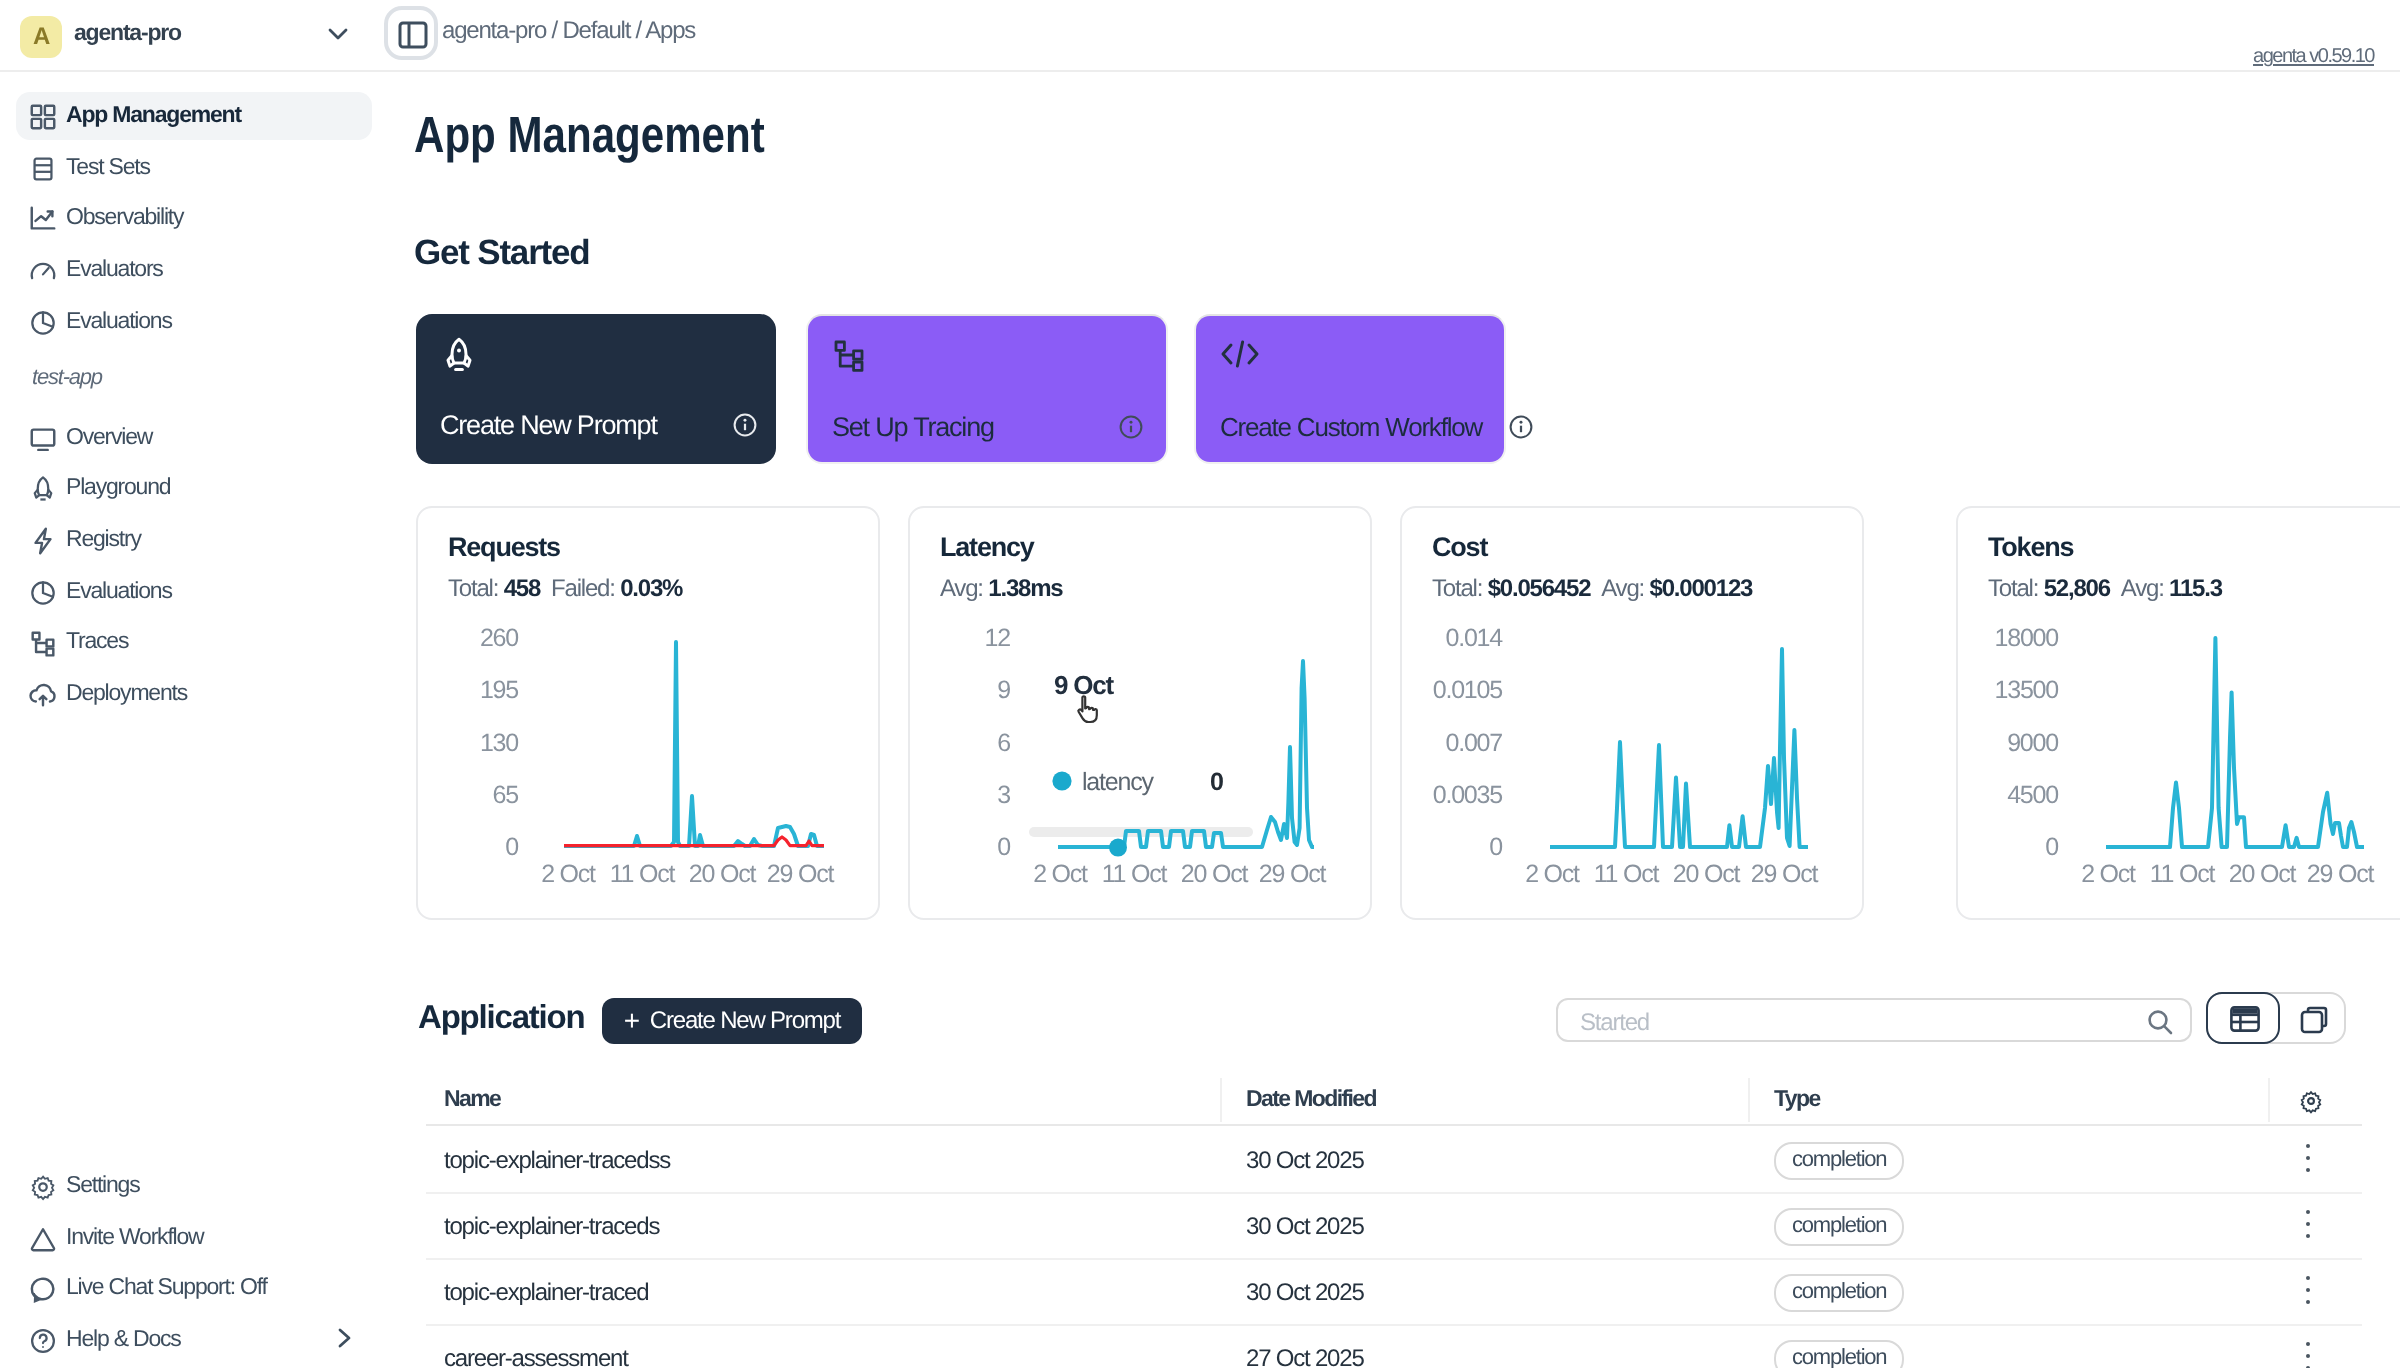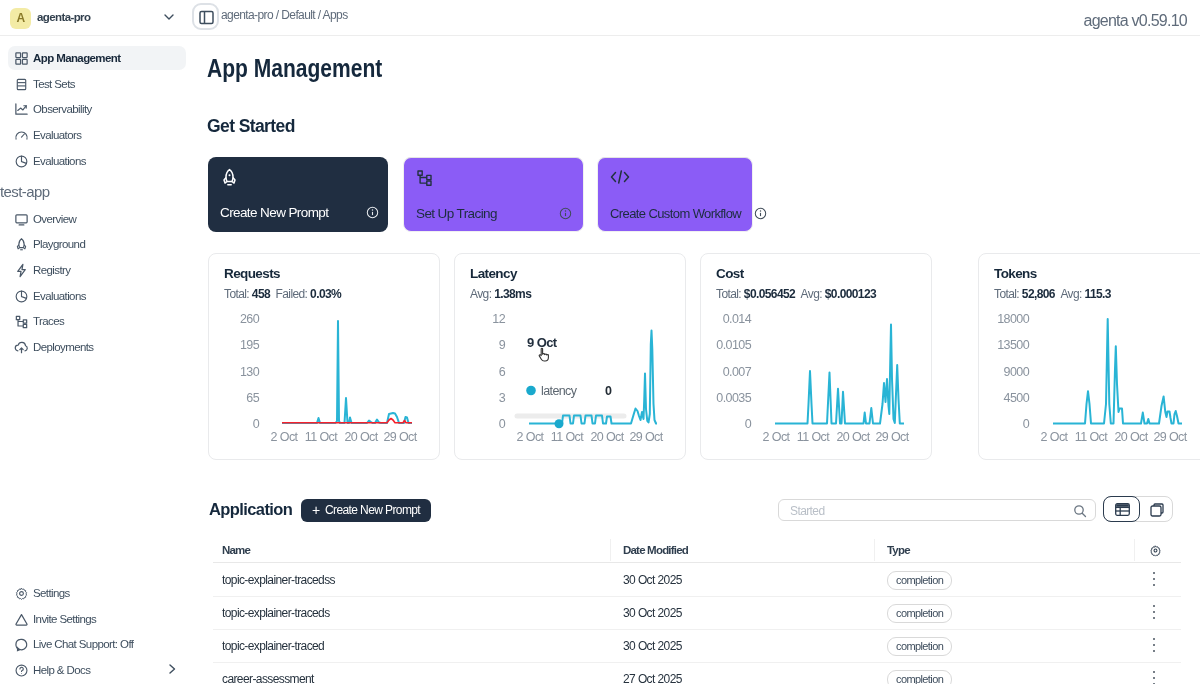--- a/index.html
+++ b/index.html
@@ -7,28 +7,28 @@
 body { font-family:"Liberation Sans", sans-serif; color:#1c2c3e; letter-spacing:-0.6px; }
 #app { position:relative; width:1200px; height:684px; overflow:hidden; background:#fff; }
 
 #header { position:absolute; left:0; top:0; width:1200px; height:36px; background:#fff; border-bottom:1px solid #ededed; z-index:5; }
 #avatar { position:absolute; left:10px; top:8px; width:21px; height:21px; background:#f3eba5; border-radius:6px; color:#8a7a28; font-size:12px; font-weight:bold; text-align:center; line-height:21px; }
 #wsname { position:absolute; left:37px; top:11px; font-size:11.5px; font-weight:600; color:#33414f; }
 #chev { position:absolute; left:162px; top:10px; width:14px; height:14px; }
 #toggle { position:absolute; left:192px; top:3px; width:27px; height:27px; border:2px solid #dde1e6; border-radius:9px; background:#fff; }
 #toggle svg { position:absolute; left:5px; top:5px; }
 #crumb { position:absolute; left:221px; top:8px; font-size:12px; color:#5f6b7a; }
-#ver { position:absolute; right:13px; top:12px; font-size:16px; color:#5f6b7a; letter-spacing:-0.75px; }
+#ver { position:absolute; right:13px; top:23px; font-size:10px; color:#5f6b7a; letter-spacing:-0.75px;text-decoration:underline; }
 
 #sidebar { position:absolute; left:0; top:36px; width:196px; height:648px; background:#fff; }
 .nav-item { position:absolute; left:8px; width:178px; height:24px; border-radius:7px; font-size:11.5px; color:#3e4e5e; }
 .nav-item .ic { position:absolute; left:6px; top:4.5px; width:15px; height:15px; }
 .nav-item .tx { position:absolute; left:25px; top:5px; line-height:15px; white-space:nowrap; }
 .nav-item.active { background:#f2f4f6; color:#18283a; font-weight:600; }
-.nav-sec { position:absolute; left:0; font-size:15px; color:#5f6b7a; }
+.nav-sec { position:absolute; left:16px; font-size:11px; color:#5f6b7a;font-style:italic; }
 .nav-item svg { stroke:#4a5868; }
 
 #main { position:absolute; left:196px; top:36px; width:1004px; height:648px; }
 h1.title { position:absolute; left:11px; top:18px; font-size:25.5px; font-weight:600; color:#15283c; letter-spacing:0; transform:scaleX(0.825); transform-origin:0 0; white-space:nowrap; }
 h2.gs { position:absolute; left:11px; top:80px; font-size:17.5px; font-weight:600; color:#15283c; }
 
 .gcard { position:absolute; top:121px; height:75px; border-radius:8px; }
 .gcard.dark { background:#202e41; color:#fff; }
 .gcard.light { background:#8b5cf6; border:1px solid #f0f0f0; border-top:1px solid #e4e4e4; color:#1c2c3e; }
 .gcard .gt { position:absolute; left:12px; top:48px; font-size:13.5px; font-weight:500; white-space:nowrap; }
@@ -156,21 +156,21 @@
       <svg class="ic" viewBox="0 0 16 16" fill="none" stroke-width="1.2" stroke-linecap="round">
           <circle cx="8" cy="8" r="2"></circle>
           <path d="M8 1.8 L9.2 3.2 L11 2.7 L11.6 4.4 L13.4 4.7 L13.2 6.5 L14.7 7.5 L13.8 9.1 L14.7 10.7 L13.2 11.7 L13.4 13.5 L11.6 13.8 L11 15.5 L9.2 15 L8 16.4 L6.8 15 L5 15.5 L4.4 13.8 L2.6 13.5 L2.8 11.7 L1.3 10.7 L2.2 9.1 L1.3 7.5 L2.8 6.5 L2.6 4.7 L4.4 4.4 L5 2.7 L6.8 3.2 Z" transform="scale(0.82) translate(1.8,1.2)"></path>
         </svg>
       <span class="tx">Settings</span>
     </div>
     <div class="nav-item" style="top:571px;">
       <svg class="ic" viewBox="0 0 16 16" fill="none" stroke-width="1.3" stroke-linejoin="round">
           <path d="M8 2.8 L13.8 12.8 a0.8 0.8 0 0 1 -0.7 1.2 H2.9 a0.8 0.8 0 0 1 -0.7-1.2 Z" stroke-linejoin="round"></path>
         </svg>
-      <span class="tx">Invite Settings</span>
+      <span class="tx">Invite Workflow</span>
     </div>
     <div class="nav-item" style="top:596px;">
       <svg class="ic" viewBox="0 0 16 16" fill="none" stroke-width="1.3" stroke-linecap="round">
           <path d="M8 2.5 a5.5 5.5 0 1 1 -4.8 8.2 L2.5 13.5 L5.3 13 A5.5 5.5 0 0 1 8 2.5 Z" transform="rotate(-12 8 8)"></path>
         </svg>
       <span class="tx">Live Chat Support: Off</span>
     </div>
     <div class="nav-item" style="top:622px;">
       <svg class="ic" viewBox="0 0 16 16" fill="none" stroke-width="1.2" stroke-linecap="round">
           <circle cx="8" cy="8" r="5.8"></circle>

